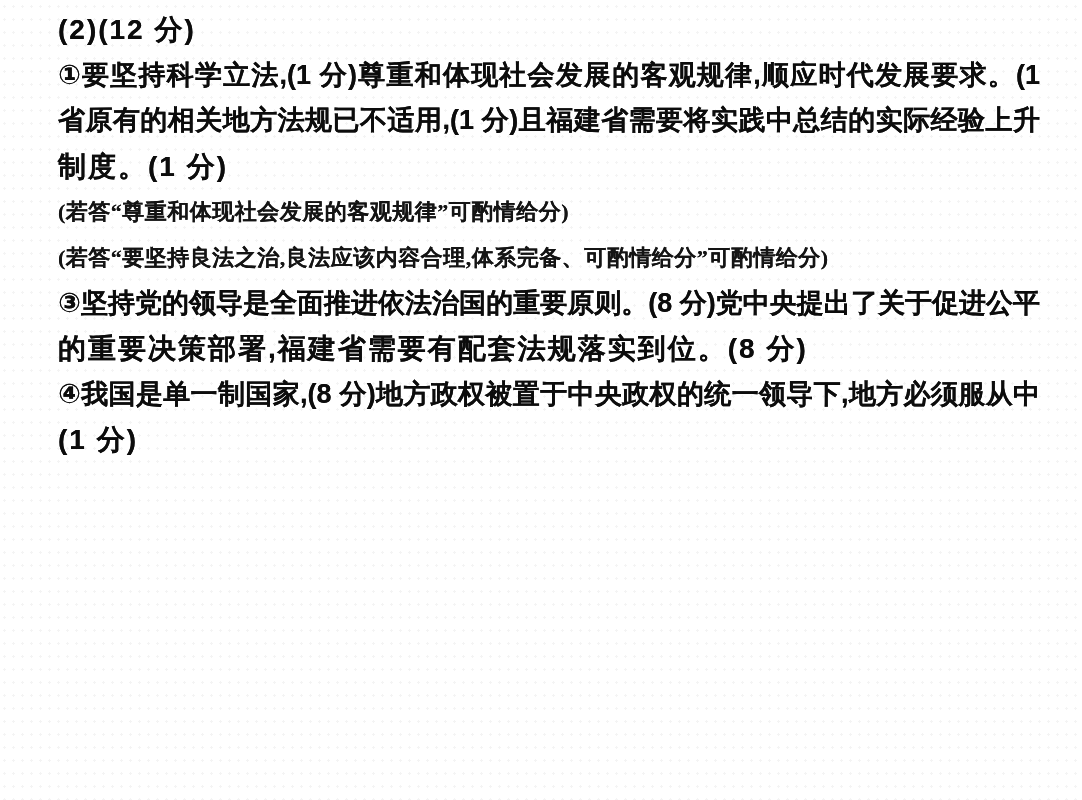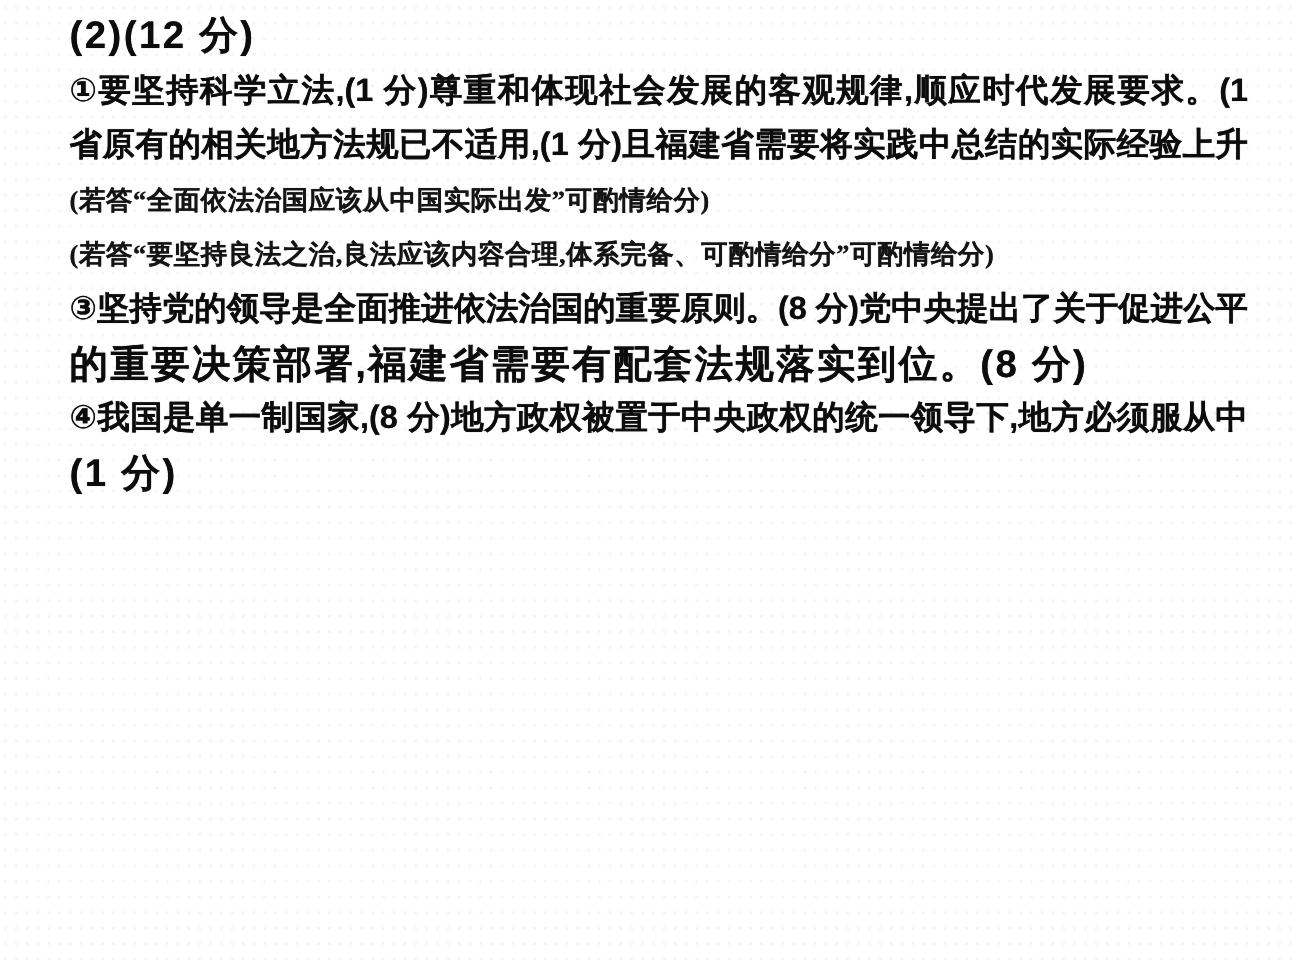--- a/index.html
+++ b/index.html
@@ -20,21 +20,21 @@
   }
   .page {
     position: absolute;
     top: 7px;
     left: 58px;
     width: 982px;
   }
   .line {
     height: 45.6px;
     line-height: 45.6px;
-    font-size: 32px;
+    font-size: 28px;
     font-weight: bold;
     letter-spacing: 2px;
     white-space: nowrap;
     color: #0c0c0c;
     
     text-shadow: 0 0 0.6px rgba(0,0,0,0.85);
   }
   .line.fill {
     font-size: 27px;
     letter-spacing: 0;
@@ -51,19 +51,20 @@
     color: #141414;
   }
 </style>
 </head>
 <body>
 
 <div class="page">
   <div class="line">(2)(12 分)</div>
   <div class="line fill">①要坚持科学立法,(1 分)尊重和体现社会发展的客观规律,顺应时代发展要求。(1 分)福建</div>
   <div class="line fill">省原有的相关地方法规已不适用,(1 分)且福建省需要将实践中总结的实际经验上升为法规</div>
-  <div class="line note">(若答“全面依法治国应该从中国实际出发”可酌情给分)</div>
+  <div class="line">制度。(1 分)</div>
+  <div class="line note">(若答“尊重和体现社会发展的客观规律”可酌情给分)</div>
   <div class="line note">(若答“要坚持良法之治,良法应该内容合理,体系完备、可酌情给分”可酌情给分)</div>
   <div class="line fill">③坚持党的领导是全面推进依法治国的重要原则。(8 分)党中央提出了关于促进公平竞争</div>
   <div class="line">的重要决策部署,福建省需要有配套法规落实到位。(8 分)</div>
   <div class="line fill">④我国是单一制国家,(8 分)地方政权被置于中央政权的统一领导下,地方必须服从中央。</div>
   <div class="line">(1 分)</div>
 </div>
 
 </body></html>

